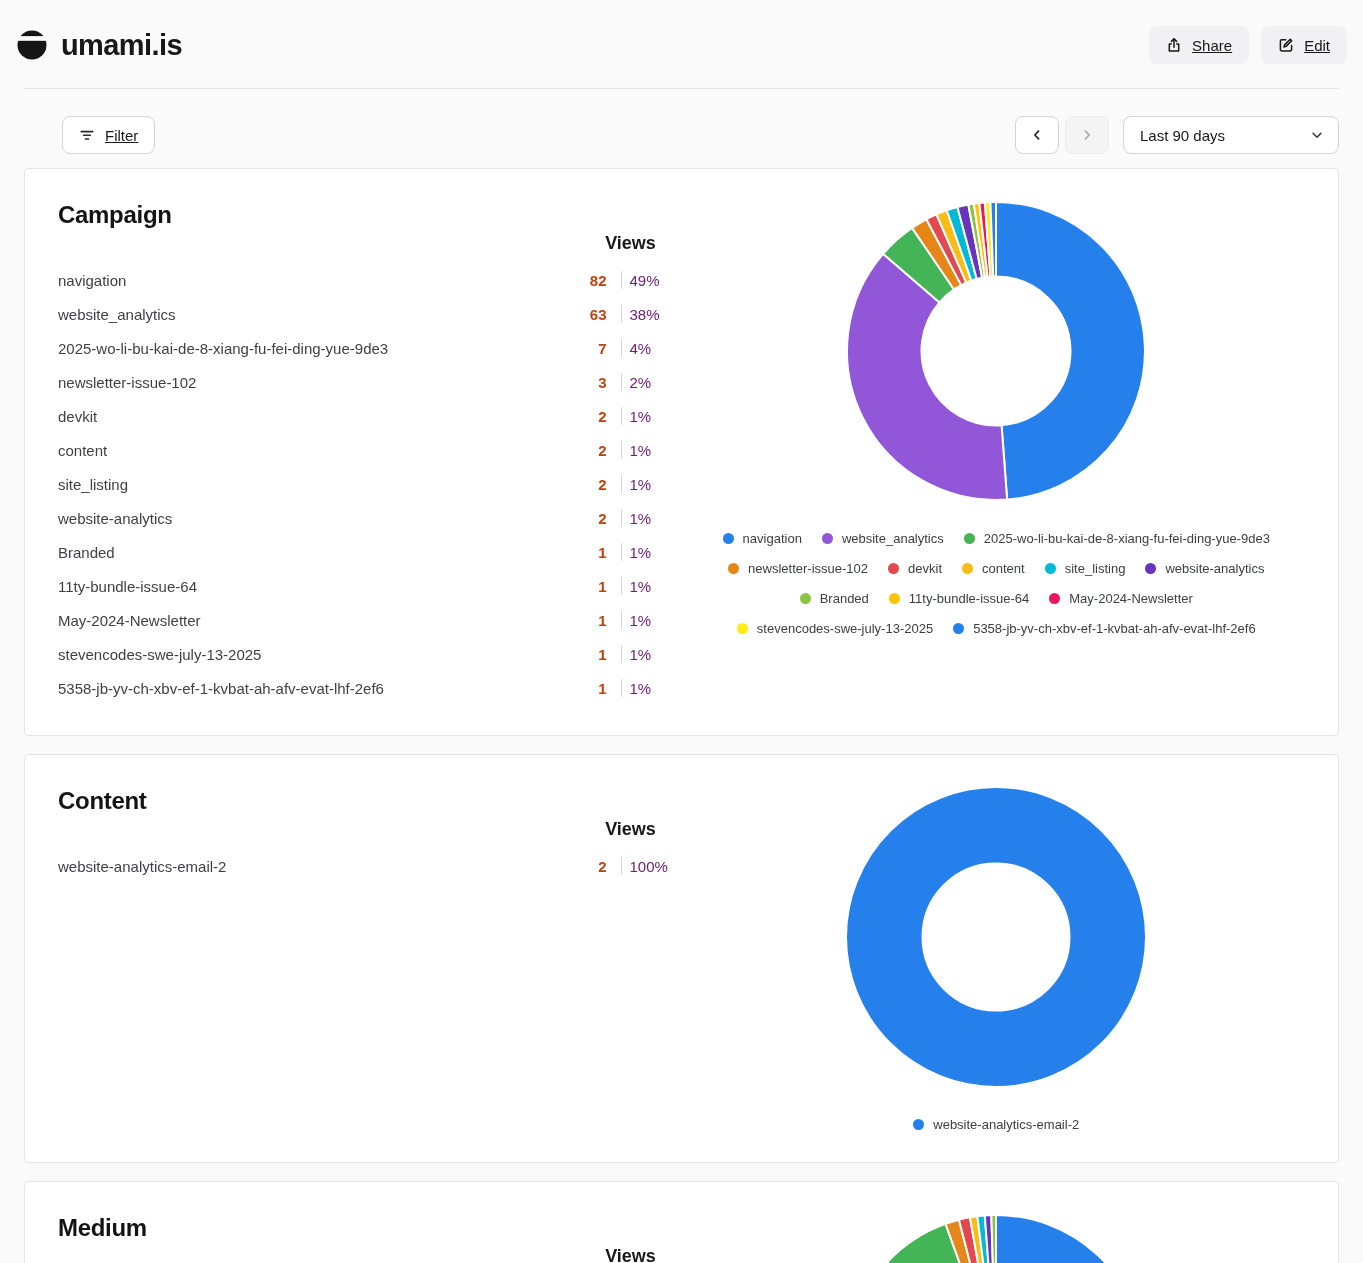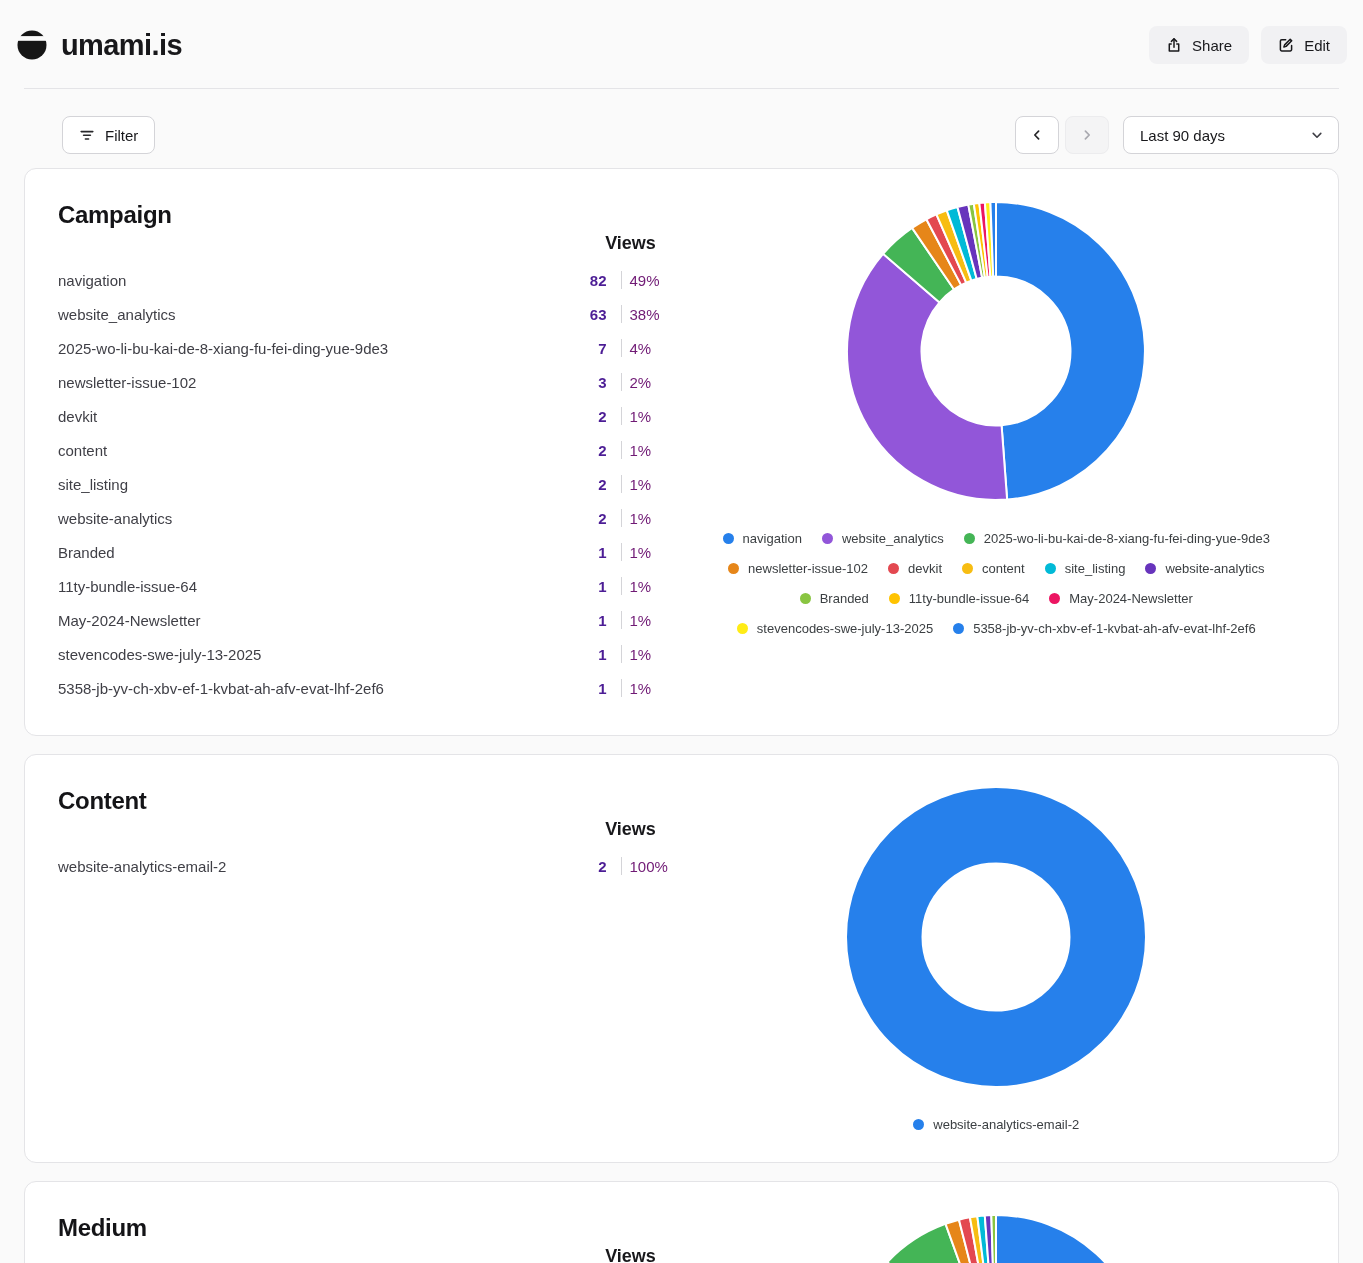--- a/index.html
+++ b/index.html
@@ -10,47 +10,47 @@
     font-family:"Liberation Sans", sans-serif;
   }
   
   .header { display:flex; justify-content:space-between; align-items:center; padding:26px 16px 0; }
   .brand { display:flex; align-items:center; gap:13px; }
   .brand h1 { margin:0; font-size:29px; font-weight:700; letter-spacing:-0.6px; }
   .actions { display:flex; gap:12px; }
   .btn {
     display:inline-flex; align-items:center; justify-content:center; gap:10px;
     height:38px; padding:0 16px; border-radius:8px; border:1px solid transparent;
-    background:#f1f1f3; color:#18181b; font:500 15px "Liberation Sans",sans-serif; cursor:pointer;
+    background:#f1f1f3; color:#18181b; font:500 15px "Liberation Sans",sans-serif; cursor:pointer;text-decoration:underline;
   }
   .btn svg { flex:0 0 auto; }
   .btn.outline { background:#fff; border-color:#d4d4d8; }
   .hr { border-bottom:1px solid #e4e4e7; margin:24px 24px 0; }
   
   .toolbar { display:flex; justify-content:space-between; align-items:flex-start; margin:27px 24px 0;padding-left:38px; }
   .tb-right { display:flex; align-items:center; }
   .nav-btn { width:44px; height:38px; padding:0; display:inline-flex; align-items:center; justify-content:center;
     background:#fff; border:1px solid #d4d4d8; border-radius:8px; cursor:pointer; color:#27272a; }
   .nav-btn + .nav-btn { margin-left:6px; }
   .nav-btn.disabled { background:#f4f4f5; border-color:#ececee; color:#a8a8af; }
   .select { width:216px; height:38px; margin-left:14px; display:inline-flex; align-items:center; justify-content:space-between;
     padding:0 14px 0 16px; background:#fff; border:1px solid #d4d4d8; border-radius:8px;
     font:15px "Liberation Sans",sans-serif; color:#18181b; cursor:pointer; }
   
   main { margin:14px 24px 0; display:flex; flex-direction:column; gap:18px; }
-  .card { background:#fff; border:1px solid #e4e4e7; border-radius:12px;
+  .card { background:#fff; border:1px solid #e4e4e7; border-radius:4px;
     padding:32px 33px 30px; display:grid; grid-template-columns:1fr 1fr; column-gap:12px; }
   .card[data-clipped="true"] { min-height:430px; }
   .card-title { margin:0 0 4px; font-size:24px; font-weight:700; letter-spacing:-0.3px; color:#141417; }
   .views-head { display:flex; justify-content:flex-end; height:22px; }
   .views-head span { width:90px; text-align:center; font-weight:700; font-size:18px; }
   .rows { margin-top:8px; }
   .row { display:flex; align-items:center; height:34px; font-size:15px; }
   .lbl { flex:1; color:#3f3f46; white-space:nowrap; overflow:hidden; text-overflow:ellipsis; }
-  .val { width:56px; text-align:right; font-weight:700; color:#4c1d95; }
+  .val { width:56px; text-align:right; font-weight:700; color:#c2410c; }
   .sep { width:1px; height:18px; background:#d4d4d8; margin:0 8px 0 14px; }
   .pct { width:46px; color:#701a75; }
   .card-right { display:flex; flex-direction:column; align-items:center; }
   svg.donut { display:block; }
   .legend { margin-top:30px; display:flex; flex-wrap:wrap; justify-content:center;
     row-gap:15px; max-width:680px; font-size:13px; color:#3c4043; }
   .leg-item { display:inline-flex; align-items:center; gap:9px; margin:0 10px; cursor:pointer; white-space:nowrap; }
   .dot { width:11px; height:11px; border-radius:50%; flex:0 0 auto; }
 </style>
 </head>

